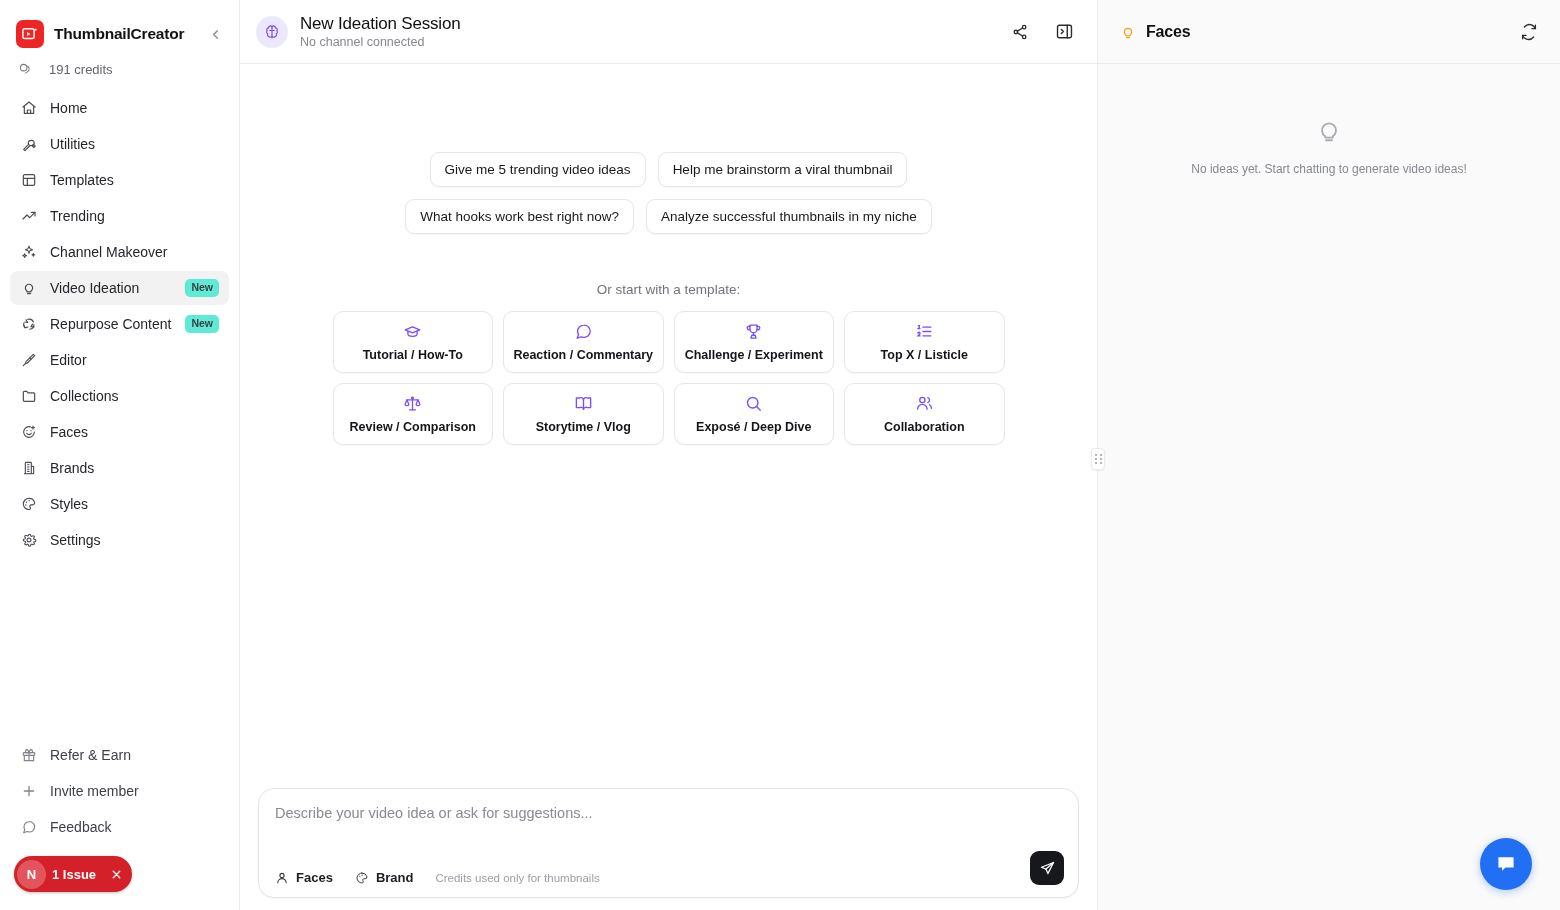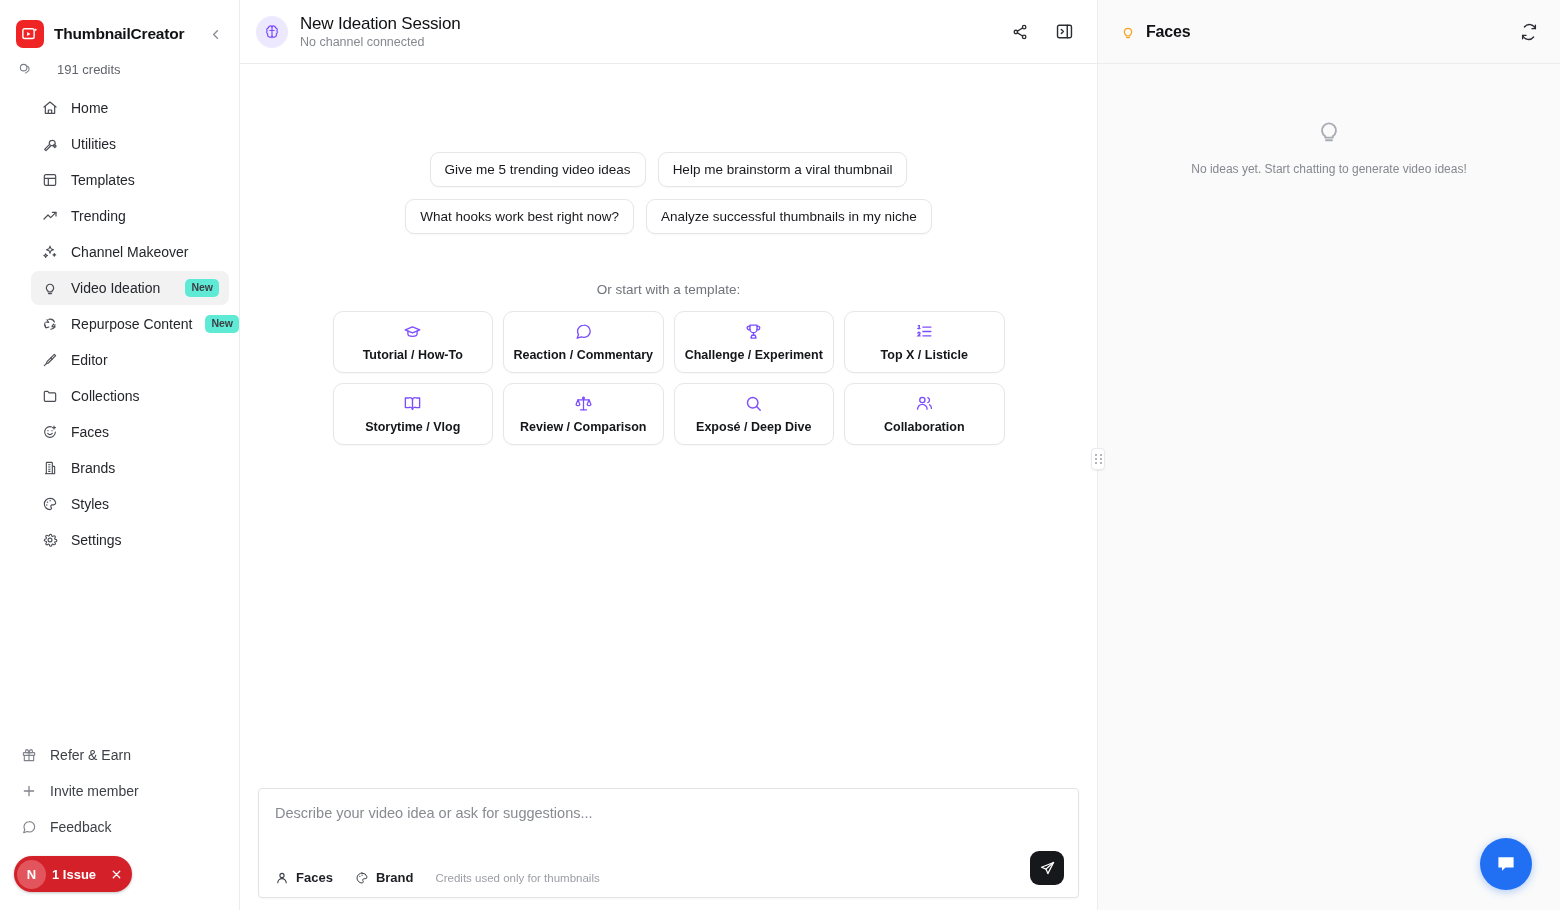--- a/index.html
+++ b/index.html
@@ -34,26 +34,26 @@
   .brand-name {
     font-size: 15.5px; font-weight: 700; color: #111214;
     letter-spacing: -0.2px; white-space: nowrap;
   }
   .collapse-btn {
     margin-left: auto; width: 20px; height: 20px;
     display: flex; align-items: center; justify-content: center;
     color: #8b8d93; cursor: pointer;
   }
   .credits-row {
-    display: flex; align-items: center; gap: 24px;
+    display: flex; align-items: center; gap: 16px;
     padding: 10px 16px 12px 18px; color: #6b6e76; font-size: 13px;
   }
   .credits-row .ctext { font-size: 13px; color: #61646c; }
 
-  .nav { padding: 2px 10px 0 10px; display: flex; flex-direction: column; gap: 2px; margin-left: 21px; }
+  .nav { padding: 2px 10px 0 10px; display: flex; flex-direction: column; gap: 2px; }
   .nav-item {
     display: flex; align-items: center; gap: 13px;
     height: 34px; padding: 0 10px; border-radius: 8px;
     color: #24262b; font-size: 14px; cursor: pointer; position: relative;
   }
   .nav-item.active { background: #f2f2f3; }
   .nav-item .ico { width: 17px; height: 17px; flex: 0 0 17px; color: #4b4e55; display:flex; align-items:center; justify-content:center; }
   .nav-item .lbl { white-space: nowrap; }
   .badge-new {
     margin-left: auto; background: #5eead4; color: #3c3f45;
@@ -129,21 +129,21 @@
     height: 62px; display: flex; flex-direction: column;
     align-items: center; justify-content: center; gap: 7px; cursor: pointer;
     box-shadow: 0 1px 1.5px rgba(16,17,20,.03);
   }
   .tmpl-card .ticon { color: #7c4dff; display: flex; }
   .tmpl-card .tlbl { font-size: 12.5px; font-weight: 600; color: #14161a; white-space: nowrap; }
 
   
   .composer-wrap { padding: 0 18px 12px 18px; }
   .composer {
-    border: 1px solid #e4e4e7; border-radius: 4px; background: #fff;
+    border: 1px solid #e4e4e7; border-radius: 16px; background: #fff;
     height: 110px; display: flex; flex-direction: column; padding: 16px 16px 12px 16px;
     position: relative; box-shadow: 0 1px 2px rgba(16,17,20,.04);
   }
   .composer-input {
     border: none; outline: none; font-size: 14.5px; color: #18191d;
     font-family: inherit; background: transparent; width: 100%;
   }
   .composer-input::placeholder { color: #888b92; }
   .composer-foot { margin-top: auto; display: flex; align-items: center; gap: 22px; }
   .pillbtn { display: flex; align-items: center; gap: 7px; cursor: pointer; color: #1d1f24; font-size: 13px; font-weight: 600; }
@@ -491,39 +491,39 @@
               <svg width="19" height="19" viewBox="0 0 24 24" fill="none" stroke="currentColor" stroke-width="1.7" stroke-linecap="round">
                 <path d="M10 6.5h10M10 12h10M10 17.5h10"></path>
                 <path d="M4.2 4.6h1.2v3.6M3.6 8.2h2.6"></path>
                 <path d="M3.8 14.2a1.3 1.3 0 1 1 2.2.9L3.8 17.6h2.6"></path>
               </svg>
             </span>
           <span class="tlbl">Top X / Listicle</span>
         </div>
         <div class="tmpl-card">
           <span class="ticon">
-              <svg width="19" height="19" viewBox="0 0 24 24" fill="none" stroke="currentColor" stroke-width="1.7" stroke-linecap="round" stroke-linejoin="round">
-                <path d="M12 7.5v12"></path>
-                <path d="M3 5h4.2A3.2 3.2 0 0 1 12 7.5 3.2 3.2 0 0 1 16.8 5H21v12.2h-4.2A3.2 3.2 0 0 0 12 19.5a3.2 3.2 0 0 0-4.8-2.3H3z"></path>
-              </svg>
-            </span>
-          <span class="tlbl">Storytime / Vlog</span>
-        </div>
-        <div class="tmpl-card">
-          <span class="ticon">
               <svg width="19" height="19" viewBox="0 0 24 24" fill="none" stroke="currentColor" stroke-width="1.6" stroke-linecap="round" stroke-linejoin="round">
                 <path d="M12 4.2v15.6"></path>
                 <path d="M5 7.4h14"></path>
                 <path d="M8.2 20h7.6"></path>
                 <path d="M5 7.4 2.6 13.2a2.6 2.6 0 0 0 4.8 0z"></path>
                 <path d="M19 7.4l-2.4 5.8a2.6 2.6 0 0 0 4.8 0z"></path>
                 <circle cx="12" cy="5" r="1.1"></circle>
               </svg>
             </span>
           <span class="tlbl">Review / Comparison</span>
+        </div>
+        <div class="tmpl-card">
+          <span class="ticon">
+              <svg width="19" height="19" viewBox="0 0 24 24" fill="none" stroke="currentColor" stroke-width="1.7" stroke-linecap="round" stroke-linejoin="round">
+                <path d="M12 7.5v12"></path>
+                <path d="M3 5h4.2A3.2 3.2 0 0 1 12 7.5 3.2 3.2 0 0 1 16.8 5H21v12.2h-4.2A3.2 3.2 0 0 0 12 19.5a3.2 3.2 0 0 0-4.8-2.3H3z"></path>
+              </svg>
+            </span>
+          <span class="tlbl">Storytime / Vlog</span>
         </div>
         <div class="tmpl-card">
           <span class="ticon">
               <svg width="19" height="19" viewBox="0 0 24 24" fill="none" stroke="currentColor" stroke-width="1.8" stroke-linecap="round">
                 <circle cx="11" cy="11" r="6.6"></circle>
                 <path d="M15.9 15.9 20.5 20.5"></path>
               </svg>
             </span>
           <span class="tlbl">Exposé / Deep Dive</span>
         </div>

